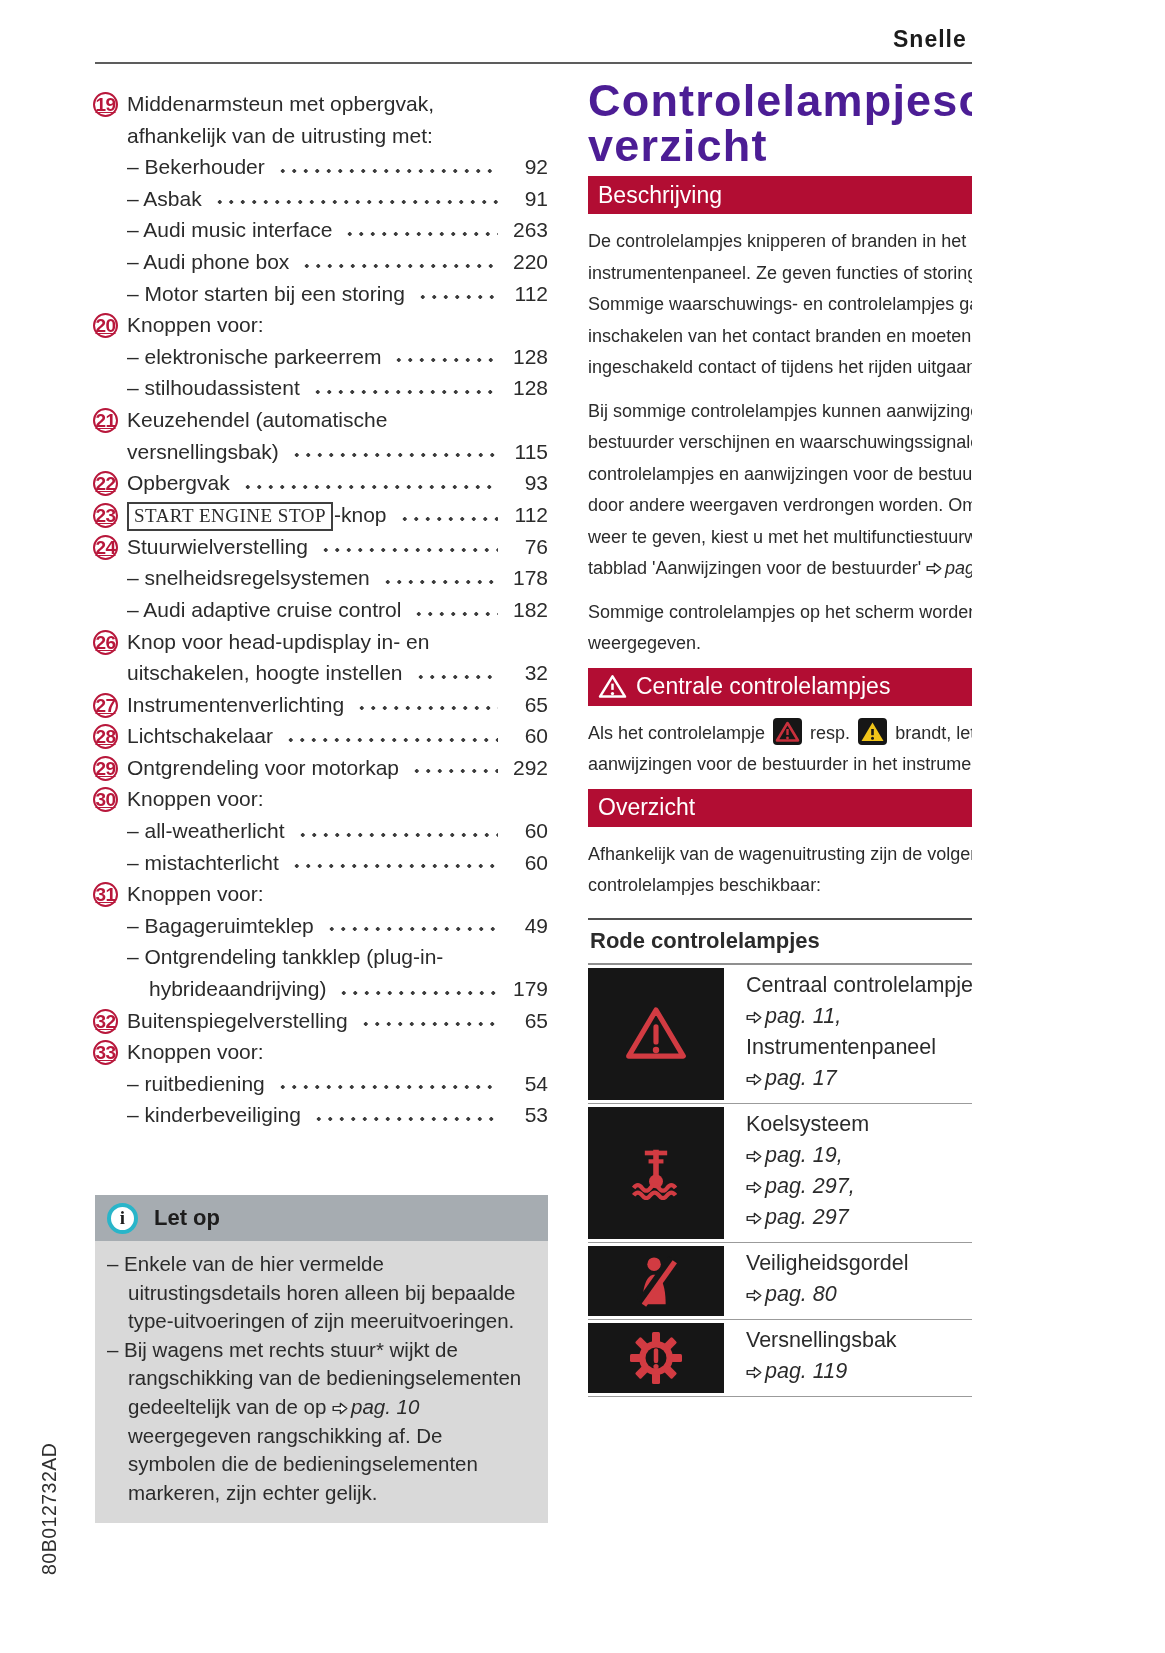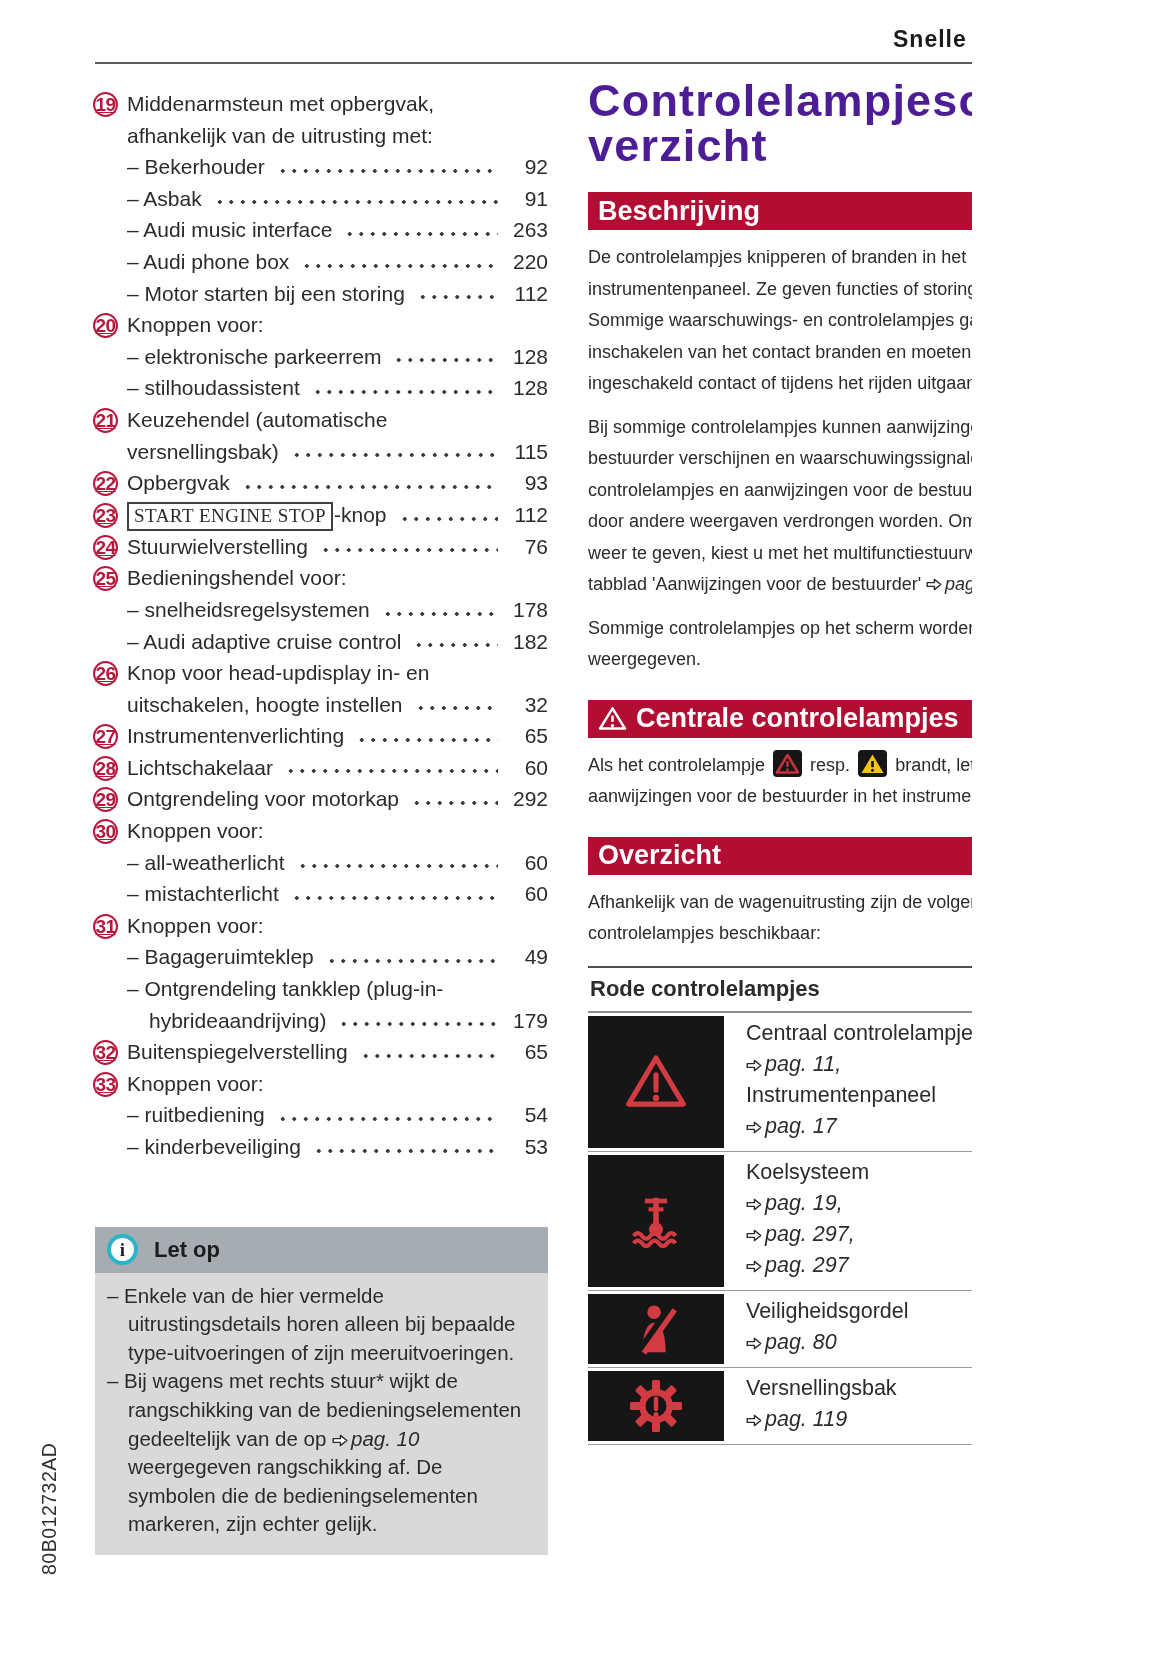--- a/index.html
+++ b/index.html
@@ -39,22 +39,22 @@
   .note-item{padding-left:21px;text-indent:-21px;}
 
   
   .ref{white-space:nowrap;}
   .ref .arr{vertical-align:-1px;margin-right:3px;}
   .ref-text{font-style:italic;}
 
   
   .col-right{position:absolute;left:588px;top:78px;width:516px;}
   .art-title{font-size:45px;line-height:45px;font-weight:bold;letter-spacing:1.2px;color:#4c1d95;}
-  .band{background:#b20d33;color:#fff;font-weight:bold;font-size:27px;height:38px;
-        display:flex;align-items:center;padding-left:10px;margin-top:24px;}
+  .band{background:#b20d33;color:#fff;font-weight:normal;font-size:23px;height:38px;
+        display:flex;align-items:center;padding-left:10px;margin-top:8px;}
   .band:first-of-type{margin-top:14px;}
   .band .band-icon{display:flex;margin-right:9px;}
   .para{font-size:18px;line-height:31.5px;margin-top:12px;}
   .inline-icon{display:inline-block;vertical-align:-6px;margin:0 3px;line-height:0;}
 
   
   .ind-table{margin-top:16px;border-top:2px solid #4f4f4f;}
   .table-title{font-weight:bold;font-size:22px;padding:8px 0 9px 2px;border-bottom:2px solid #8f8f8f;}
   .t-row{display:flex;border-bottom:1.5px solid #9b9b9b;}
   .t-icon{flex:0 0 136px;background:#161616;margin:3px 0;display:flex;align-items:center;justify-content:center;}
@@ -146,24 +146,20 @@
           <span class="circle">23</span>
           <span class="toc-text"><span class="se-box">START ENGINE STOP</span>-knop</span>
           <div class="leader"></div>
           <span class="pageno">112</span>
         </div>
         <div class="toc-row main">
           <span class="circle">24</span>
           <span class="toc-text">Stuurwielverstelling</span>
           <div class="leader"></div>
           <span class="pageno">76</span>
-        </div>
-        <div class="toc-row main">
-          <span class="circle">25</span>
-          <span class="toc-text">Bedieningshendel voor:</span>
         </div>
         <div class="toc-row sub">
           <span class="toc-text">– snelheidsregelsystemen</span>
           <div class="leader"></div>
           <span class="pageno">178</span>
         </div>
         <div class="toc-row sub">
           <span class="toc-text">– Audi adaptive cruise control</span>
           <div class="leader"></div>
           <span class="pageno">182</span>

